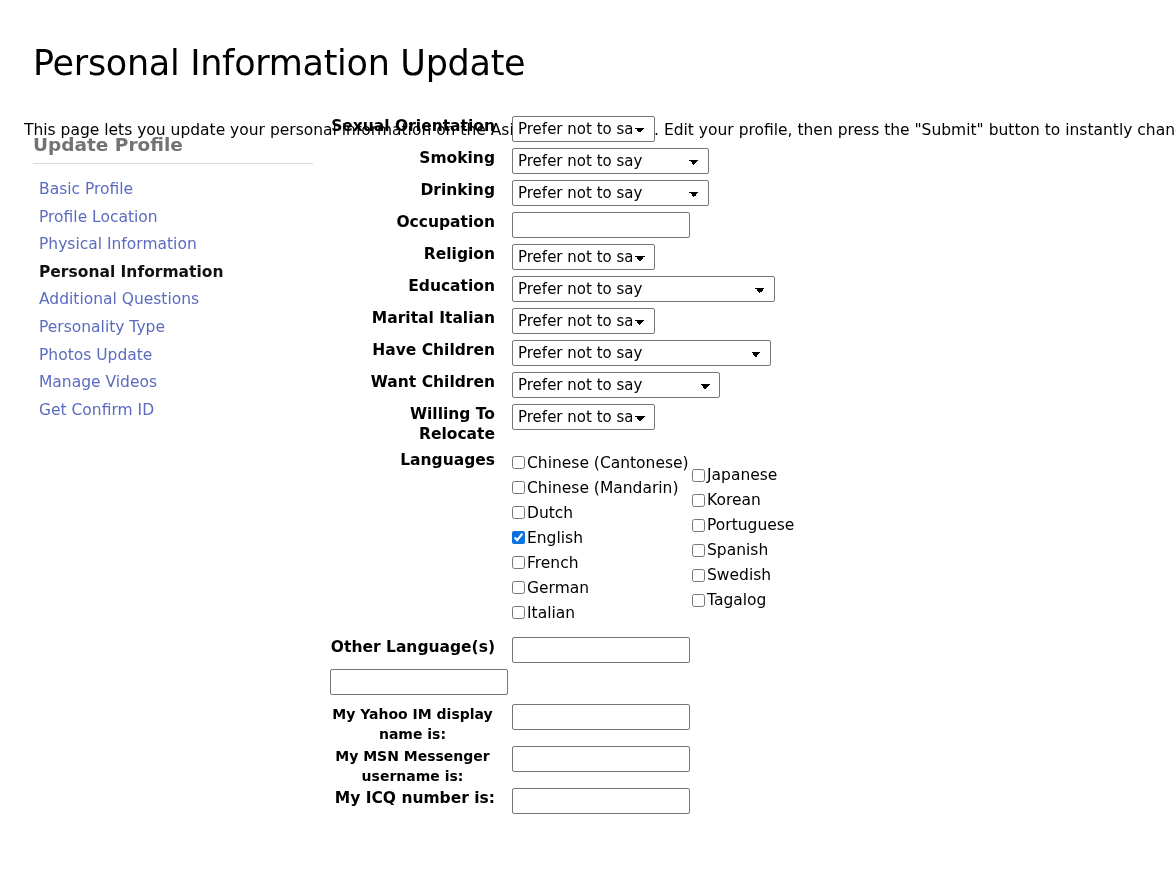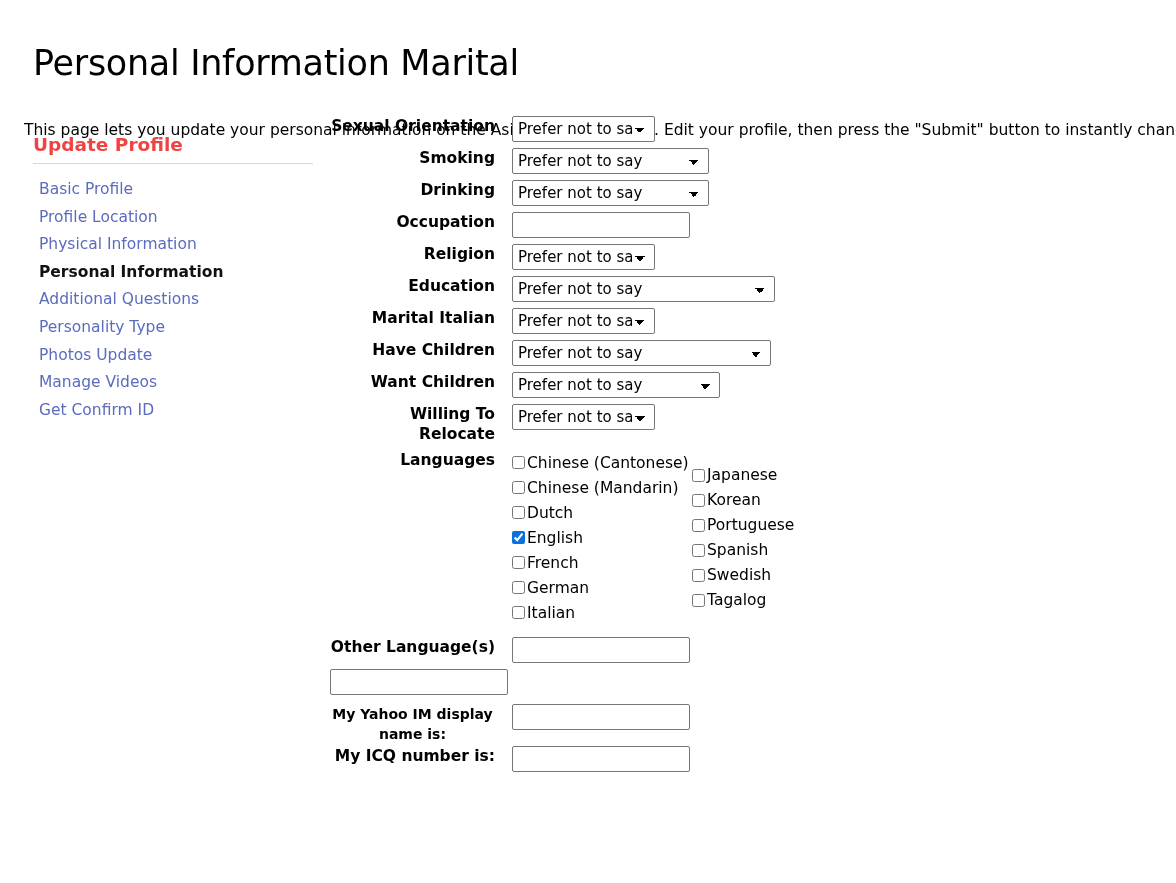--- a/index.html
+++ b/index.html
@@ -48,21 +48,21 @@
   
   .sidebar {
     position: absolute;
     left: 33px;
     top: 134px;
     width: 285px;
   }
   .sidebar-heading {
     font-size: 18.5px;
     font-weight: 600;
-    color: #ef4444;
+    color: #737373;
     padding-bottom: 7px;
     line-height: 22px;
   }
   .sidebar-rule {
     height: 1px;
     background: #d8d8d8;
     width: 280px;
     margin-bottom: 16px;
   }
   .sidebar-list {
@@ -200,21 +200,21 @@
     padding-right: 17px;
     box-sizing: border-box;
     white-space: normal;
   }
 </style>
 </head>
 <body>
 
 <div class="page">
 
-  <h1 class="page-title">Personal Information Marital</h1>
+  <h1 class="page-title">Personal Information Update</h1>
 
   <p class="intro">This page lets you update your personal information on the Asia Friendfinder site. Edit your profile, then press the "Submit" button to instantly change your data.</p>
 
   <div class="sidebar">
     <div class="sidebar-heading">Update Profile</div>
     <div class="sidebar-rule"></div>
     <nav class="sidebar-list">
       <a class="sidebar-item" href="#">Basic Profile</a>
       <a class="sidebar-item" href="#">Profile Location</a>
       <a class="sidebar-item" href="#">Physical Information</a>
@@ -397,20 +397,26 @@
       </div>
     </div>
 
     <div class="field-row" style="margin-bottom:2px;">
       <div class="label-wrap">My Yahoo IM display name is:</div>
       <div class="field-control">
         <input class="txt" type="text" value="" style="">
       </div>
     </div>
 
+    <div class="field-row" style="margin-bottom:2px;">
+      <div class="label-wrap">My MSN Messenger username is:</div>
+      <div class="field-control">
+        <input class="txt" type="text" value="" style="">
+      </div>
+    </div>
 
     <div class="field-row">
       <div class="field-label">My ICQ number is:</div>
       <div class="field-control">
         <input class="txt" type="text" value="" style="">
       </div>
     </div>
 
   </form>
 

